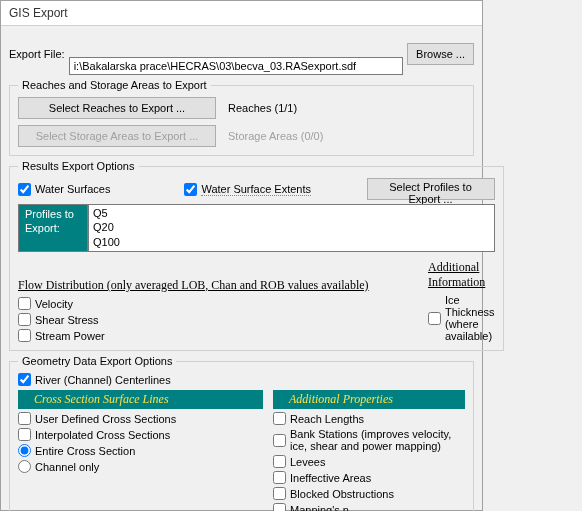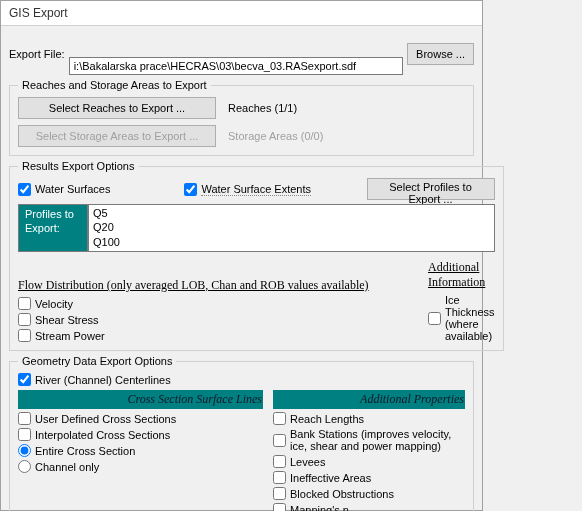--- a/index.html
+++ b/index.html
@@ -91,23 +91,23 @@
     font-family: "Times New Roman", serif;
     font-size: 12px;
     text-decoration: underline;
     margin: 8px 0 4px 0;
   }
   .dotted {
     border-bottom: 1px dotted #888;
   }
   .teal-header {
     background: #008080;
-    color: #0f172a;
-    text-align: right;
-    padding: 2px 1px;
+    color: #fde047;
+    text-align: left;
+    padding: 2px 16px;
     font-family: "Times New Roman", serif;
     font-size: 12px;
     font-style: italic;
   }
   .two-col { display: flex; gap: 10px; margin-top: 4px; }
   .col { flex: 1; display: flex; flex-direction: column; gap: 3px; }
   .col-narrow { flex: 0 0 245px; display:flex; flex-direction:column; gap:3px; }
   .indent { }
   .footer {
     display: flex;

